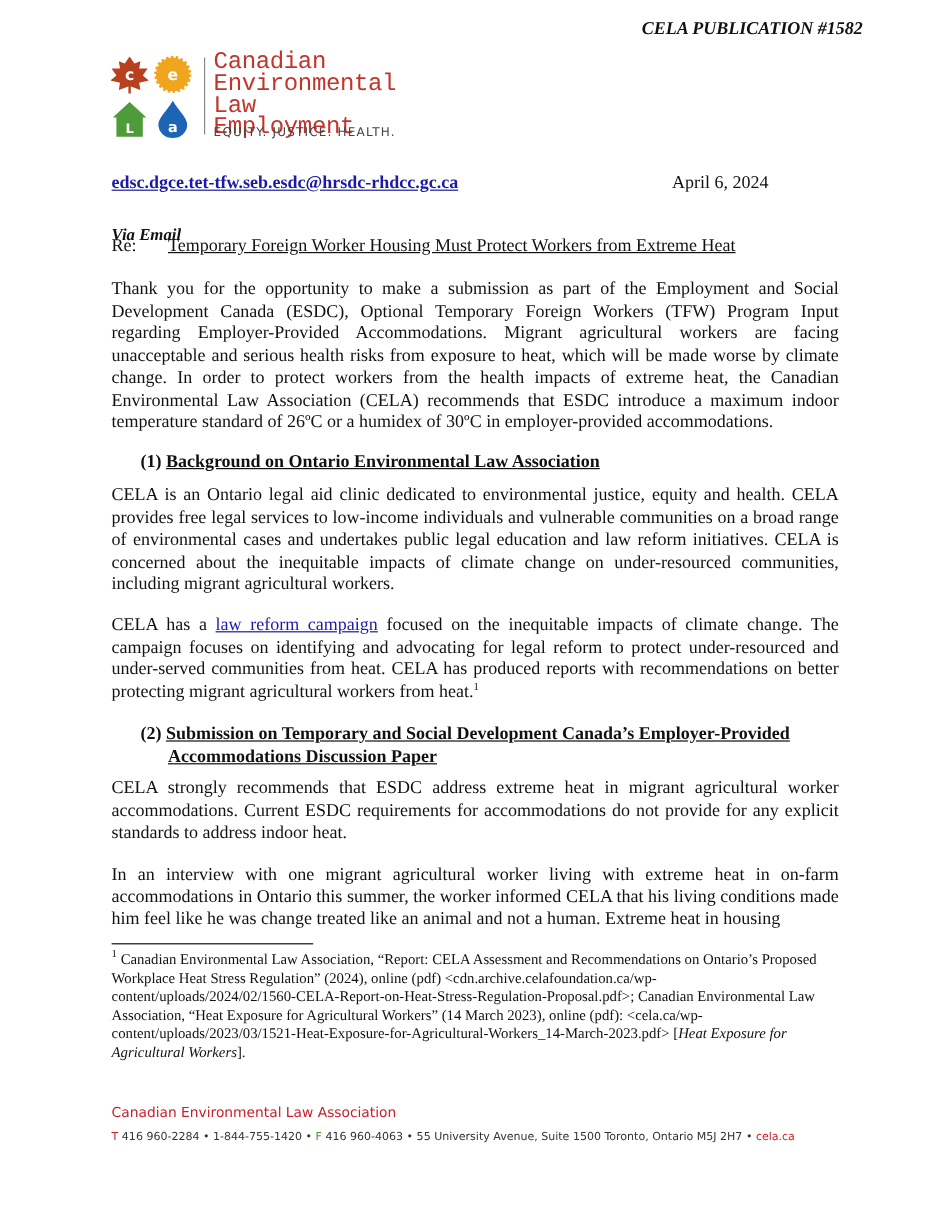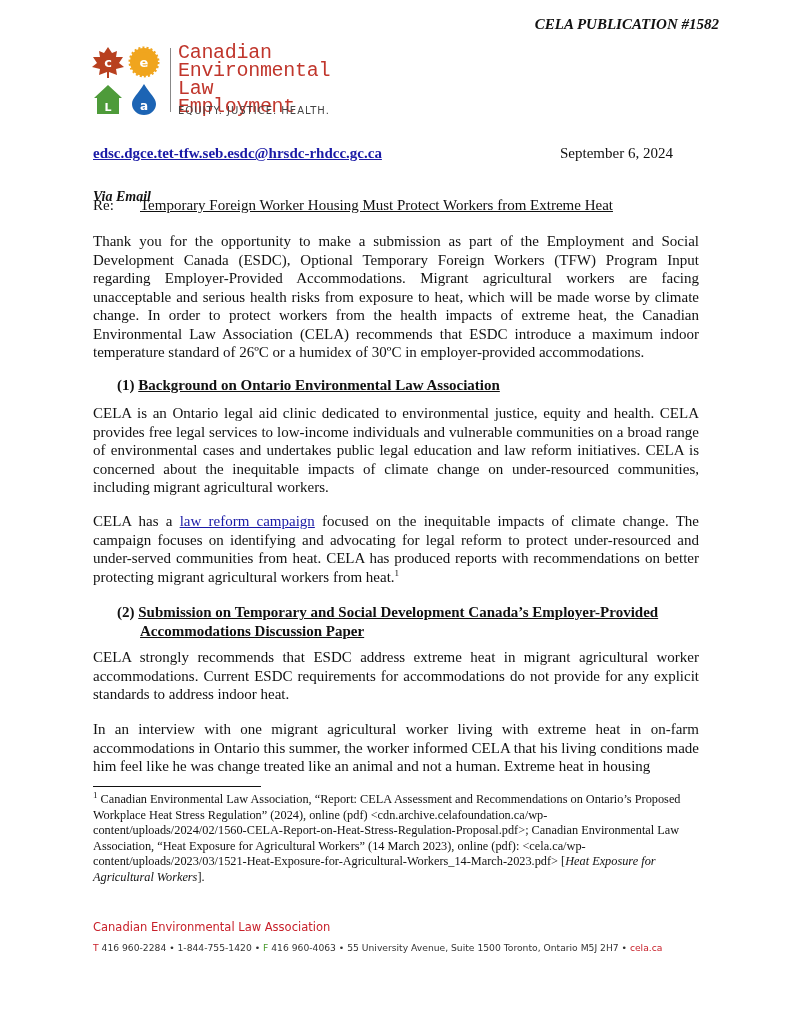--- a/index.html
+++ b/index.html
@@ -55,21 +55,21 @@
   <div class="logo-divider"></div>
   <div class="logo-text">
     <div>Canadian</div>
     <div>Environmental Law</div>
     <div>Employment</div>
   </div>
   <div class="logo-tag">EQUITY. JUSTICE. HEALTH.</div>
 </div>
 
 <a class="email">edsc.dgce.tet-tfw.seb.esdc@hrsdc-rhdcc.gc.ca</a>
-<div class="date">September 6, 2024</div>
+<div class="date">April 6, 2024</div>
 <div class="via">Via Email</div>
 
 <div class="re">
   <span class="lbl">Re:</span><span>Temporary Foreign Worker Housing Must Protect Workers from Extreme Heat</span>
 </div>
 
 <p class="para" style="top:232px;">Thank you for the opportunity to make a submission as part of the Employment and Social Development Canada (ESDC), Optional Temporary Foreign Workers (TFW) Program Input regarding Employer-Provided Accommodations. Migrant agricultural workers are facing unacceptable and serious health risks from exposure to heat, which will be made worse by climate change. In order to protect workers from the health impacts of extreme heat, the Canadian Environmental Law Association (CELA) recommends that ESDC introduce a maximum indoor temperature standard of 26ºC or a humidex of 30ºC in employer-provided accommodations.</p>
 
 <div class="heading" style="left:117px; top:376px;">
   <span>(1)</span>

